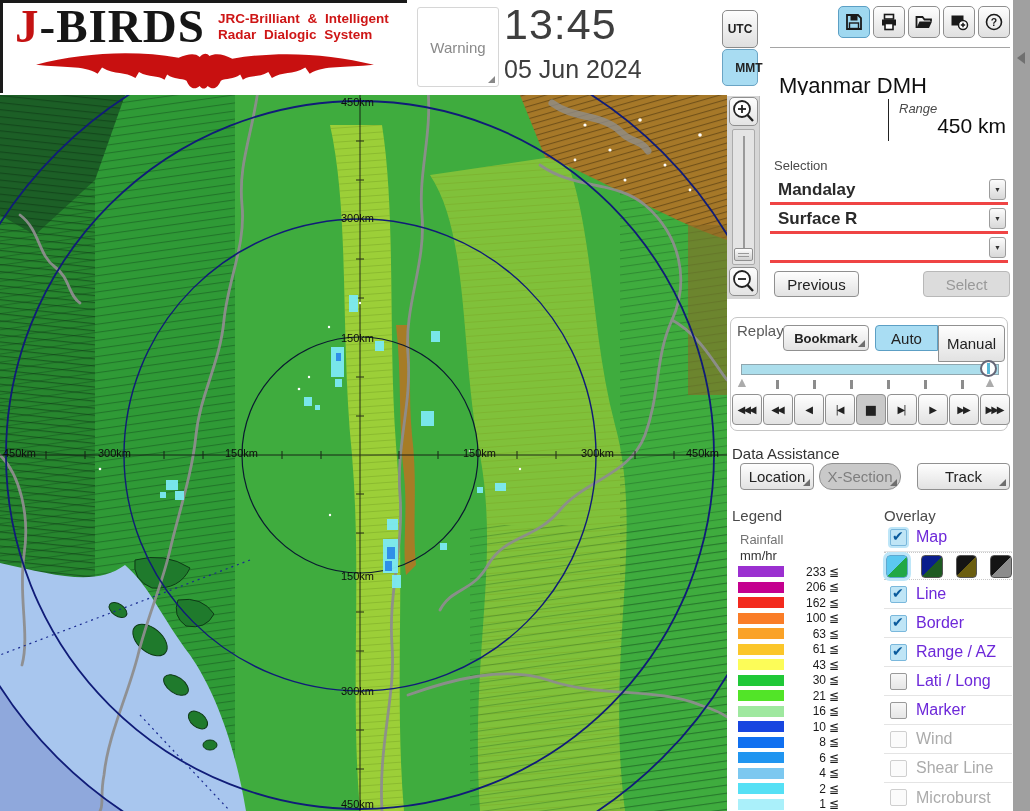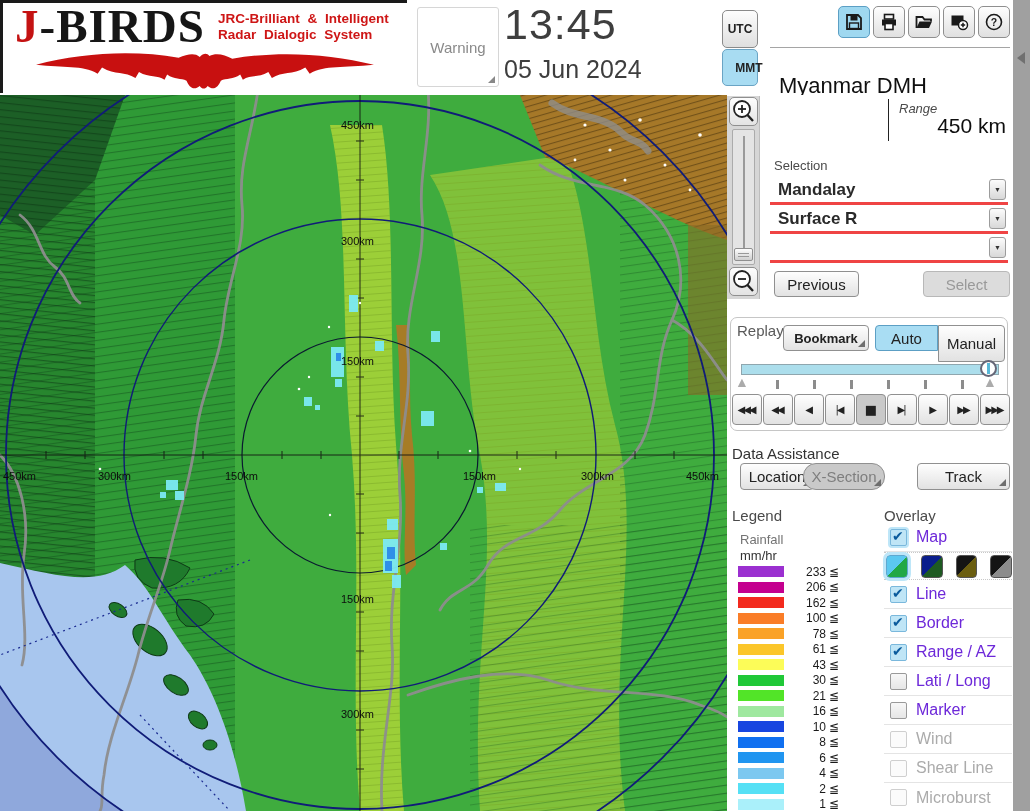--- a/index.html
+++ b/index.html
@@ -36,21 +36,21 @@
   .tz.utc{top:10px;height:38px;background:linear-gradient(#FDFDFD,#DFDFDF);}
   .tz.mmt{top:49px;height:37px;background:#A8DCF2;border-color:#6AA4C4;padding-left:18px;}
   .tool{position:absolute;top:6px;width:32px;height:32px;border:1px solid #8F8F8F;border-radius:5px;
        background:linear-gradient(#FEFEFE,#E0E0E0);display:flex;align-items:center;justify-content:center;box-sizing:border-box;}
   .tool.blue{background:#9FD8F0;border-color:#5C9FC4;}
   .hdr-rule{position:absolute;left:770px;top:47px;width:240px;height:1px;background:#A5A5A5;}
   .station{position:absolute;left:779px;top:73px;font-size:22px;color:#101010;}
 
   
   .map{position:absolute;left:0;top:95px;width:727px;height:716px;overflow:hidden;background:#3FAC3E;}
-  .rlab{position:absolute;font-size:11px;color:#0D0D0D;white-space:nowrap;margin-top:23px;}
+  .rlab{position:absolute;font-size:11px;color:#0D0D0D;white-space:nowrap;}
 
   
   .panel{position:absolute;left:727px;top:95px;width:285px;height:716px;background:#fff;}
   .zoomcol{position:absolute;left:0;top:1px;width:33px;height:203px;background:#D6D6D6;border-right:1px solid #BEBEBE;box-sizing:border-box;}
   .zbtn{position:absolute;left:2px;width:29px;height:29px;background:linear-gradient(#FDFDFD,#E3E3E3);
        border:1px solid #8F8F8F;border-radius:5px;box-sizing:border-box;}
   .ztrack{position:absolute;left:5px;top:33px;width:23px;height:136px;background:#E4E4E4;border:1px solid #ABABAB;border-radius:2px;box-sizing:border-box;}
   .zgroove{position:absolute;left:10px;top:6px;width:2px;height:112px;background:#9A9A9A;}
   .zthumb{position:absolute;left:1px;top:118px;width:19px;height:13px;background:linear-gradient(#FDFDFD,#CFCFCF);
        border:1px solid #8F8F8F;border-radius:2px;box-sizing:border-box;}
@@ -439,21 +439,21 @@
         </div>
       <div class="btn tbtn" style="left:249px;">
           <span>▶▶▶</span>
         </div>
     </div>
 
     <span class="lbl-sm" style="left:5px;top:350px;font-size:15px;color:#333;">Data Assistance</span>
     <div class="btn corner da-btn" style="left:13px;width:74px;">
         <span>Location</span>
       </div>
-    <div class="btn corner da-btn pressed" style="left:76px;width:82px;border-radius:13px;">
+    <div class="btn corner da-btn pressed" style="left:92px;width:82px;border-radius:13px;">
         <span>X-Section</span>
       </div>
     <div class="btn corner da-btn" style="left:190px;width:93px;">
         <span>Track</span>
       </div>
 
     <span class="lbl-sm" style="left:5px;top:412px;font-size:15px;">Legend</span>
     <span class="lbl-sm" style="left:157px;top:412px;font-size:15px;">Overlay</span>
     <span class="lbl-sm" style="left:13px;top:437px;color:#737373;">Rainfall</span>
     <span class="lbl-sm" style="left:13px;top:453px;color:#333;">mm/hr</span>
@@ -474,21 +474,21 @@
           <span class="lg-val">162</span>
           <span class="lg-op">≦</span>
         </div>
       <div class="lg-row">
           <div class="lg-sw" style="background-color: rgb(250, 125, 40);"></div>
           <span class="lg-val">100</span>
           <span class="lg-op">≦</span>
         </div>
       <div class="lg-row">
           <div class="lg-sw" style="background-color: rgb(250, 162, 40);"></div>
-          <span class="lg-val">78</span>
+          <span class="lg-val">63</span>
           <span class="lg-op">≦</span>
         </div>
       <div class="lg-row">
           <div class="lg-sw" style="background-color: rgb(251, 198, 42);"></div>
           <span class="lg-val">61</span>
           <span class="lg-op">≦</span>
         </div>
       <div class="lg-row">
           <div class="lg-sw" style="background-color: rgb(252, 252, 88);"></div>
           <span class="lg-val">43</span>

